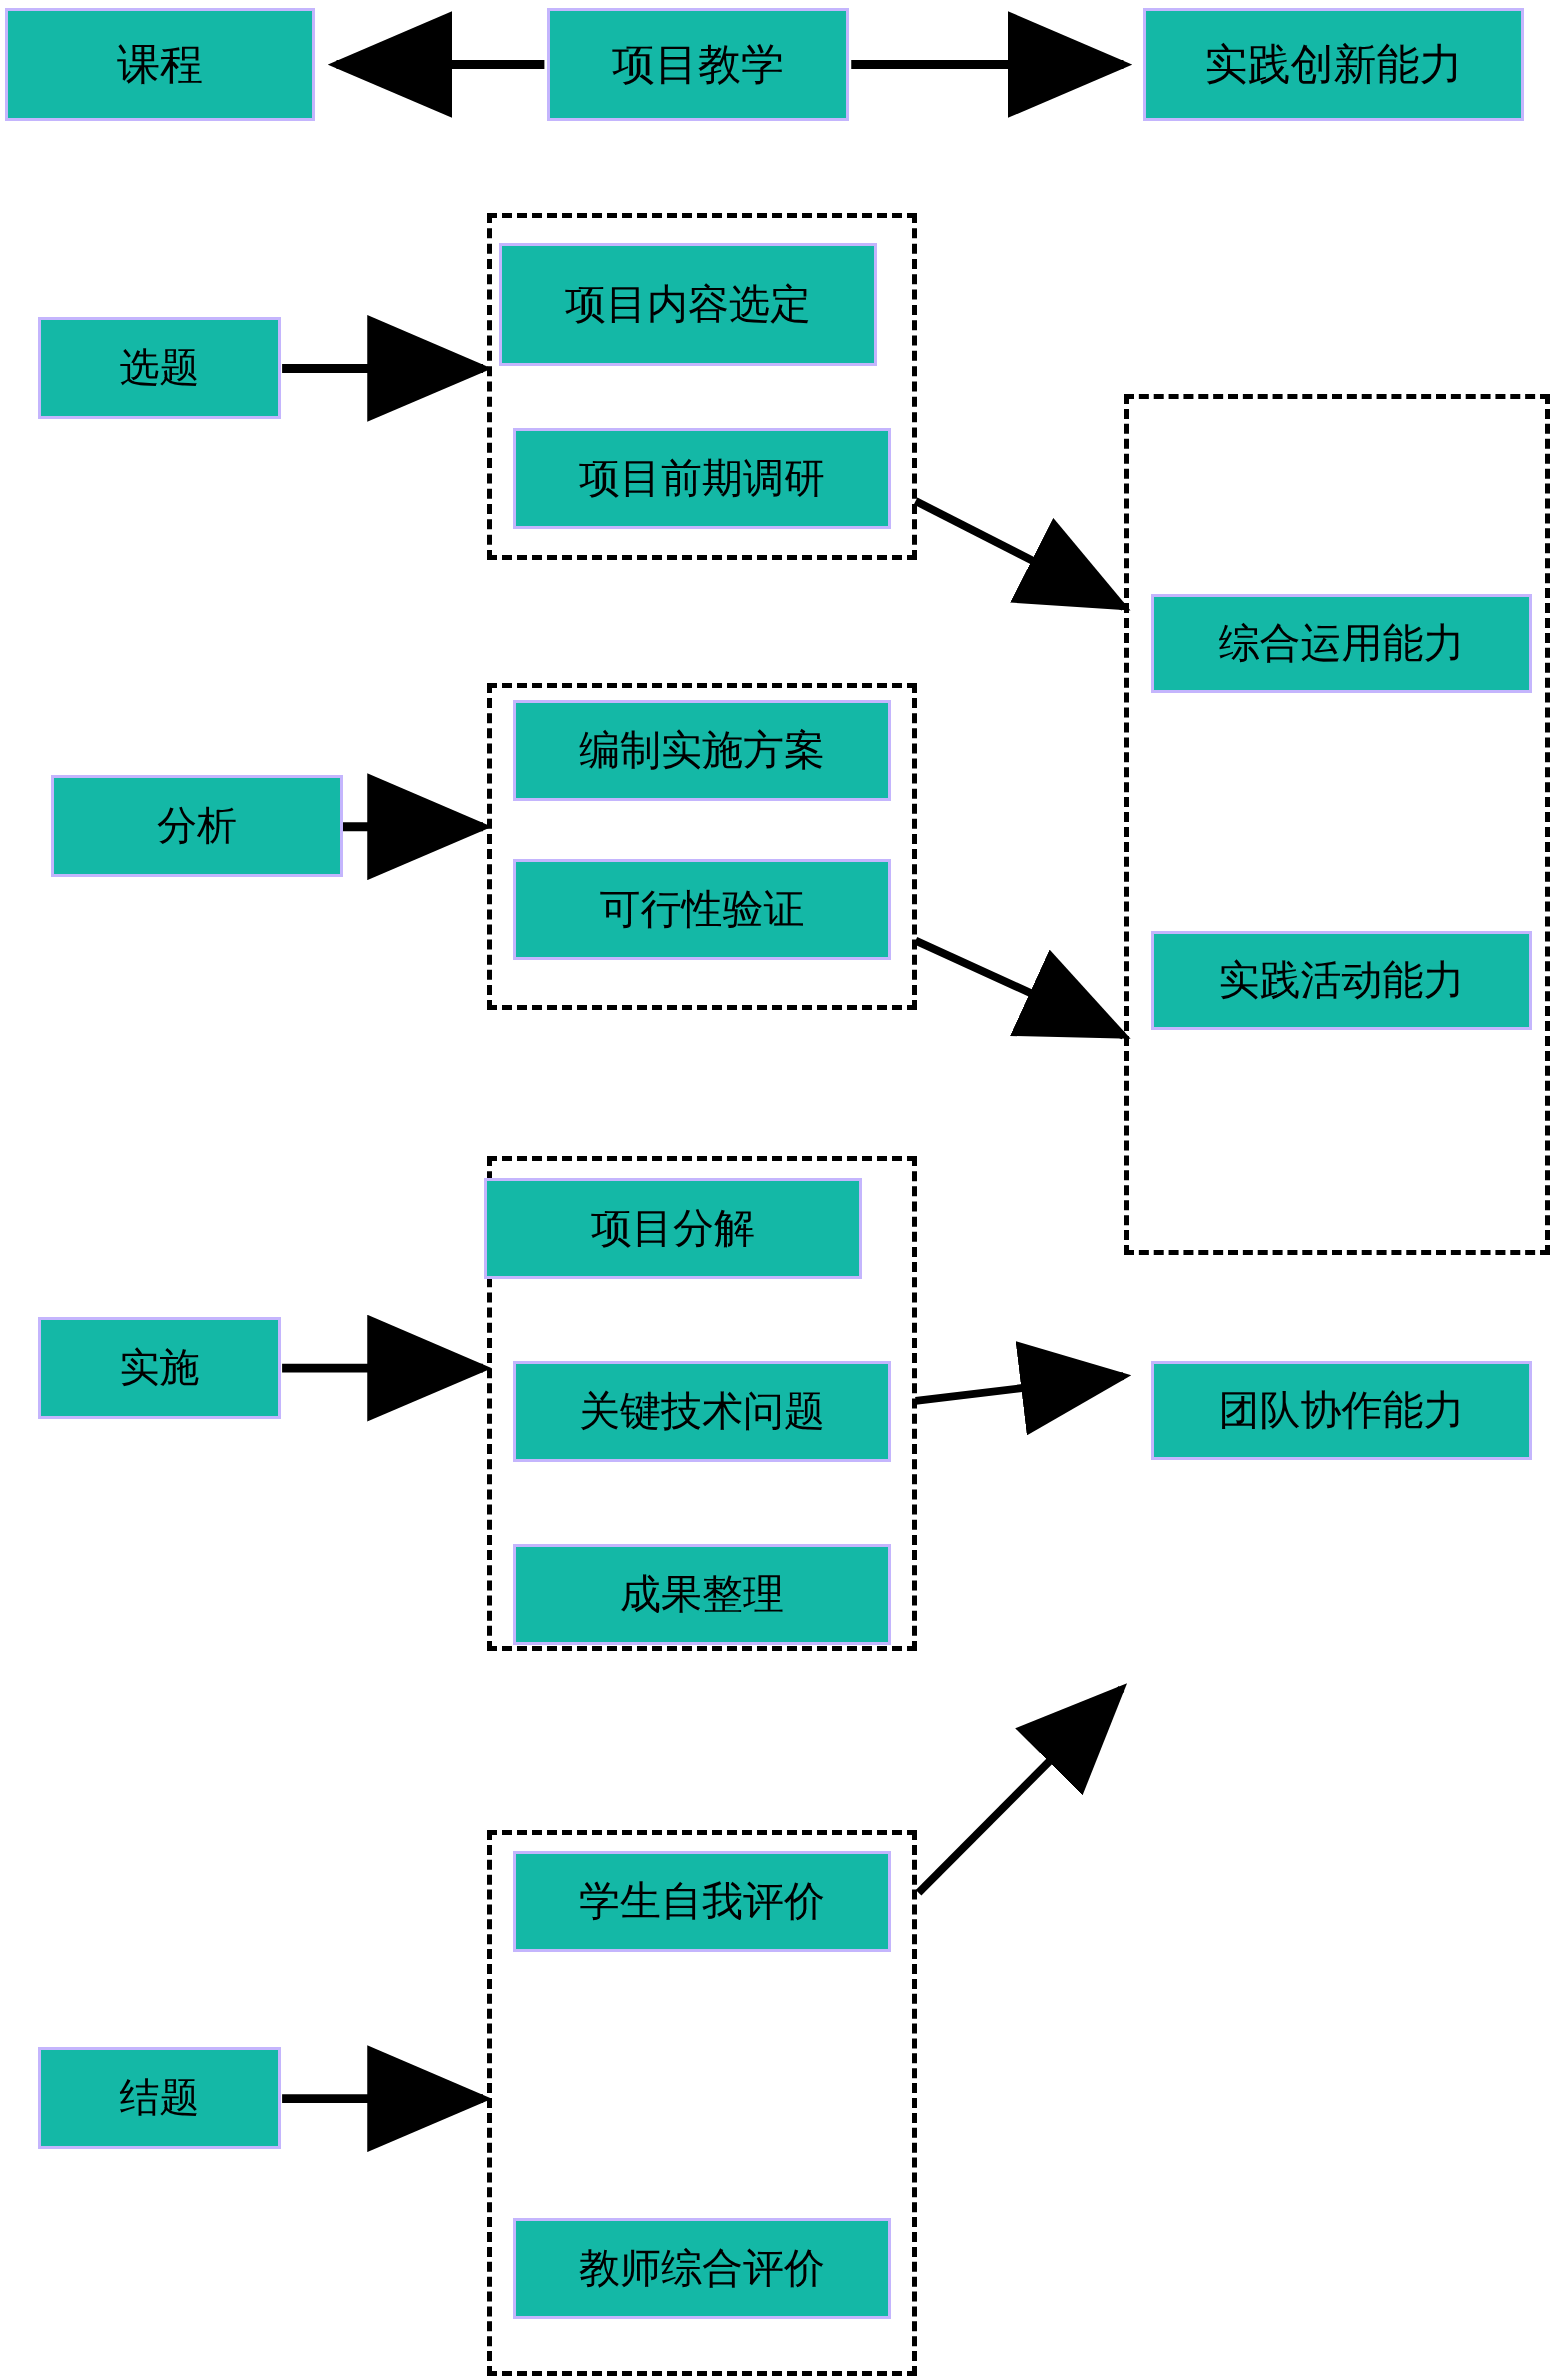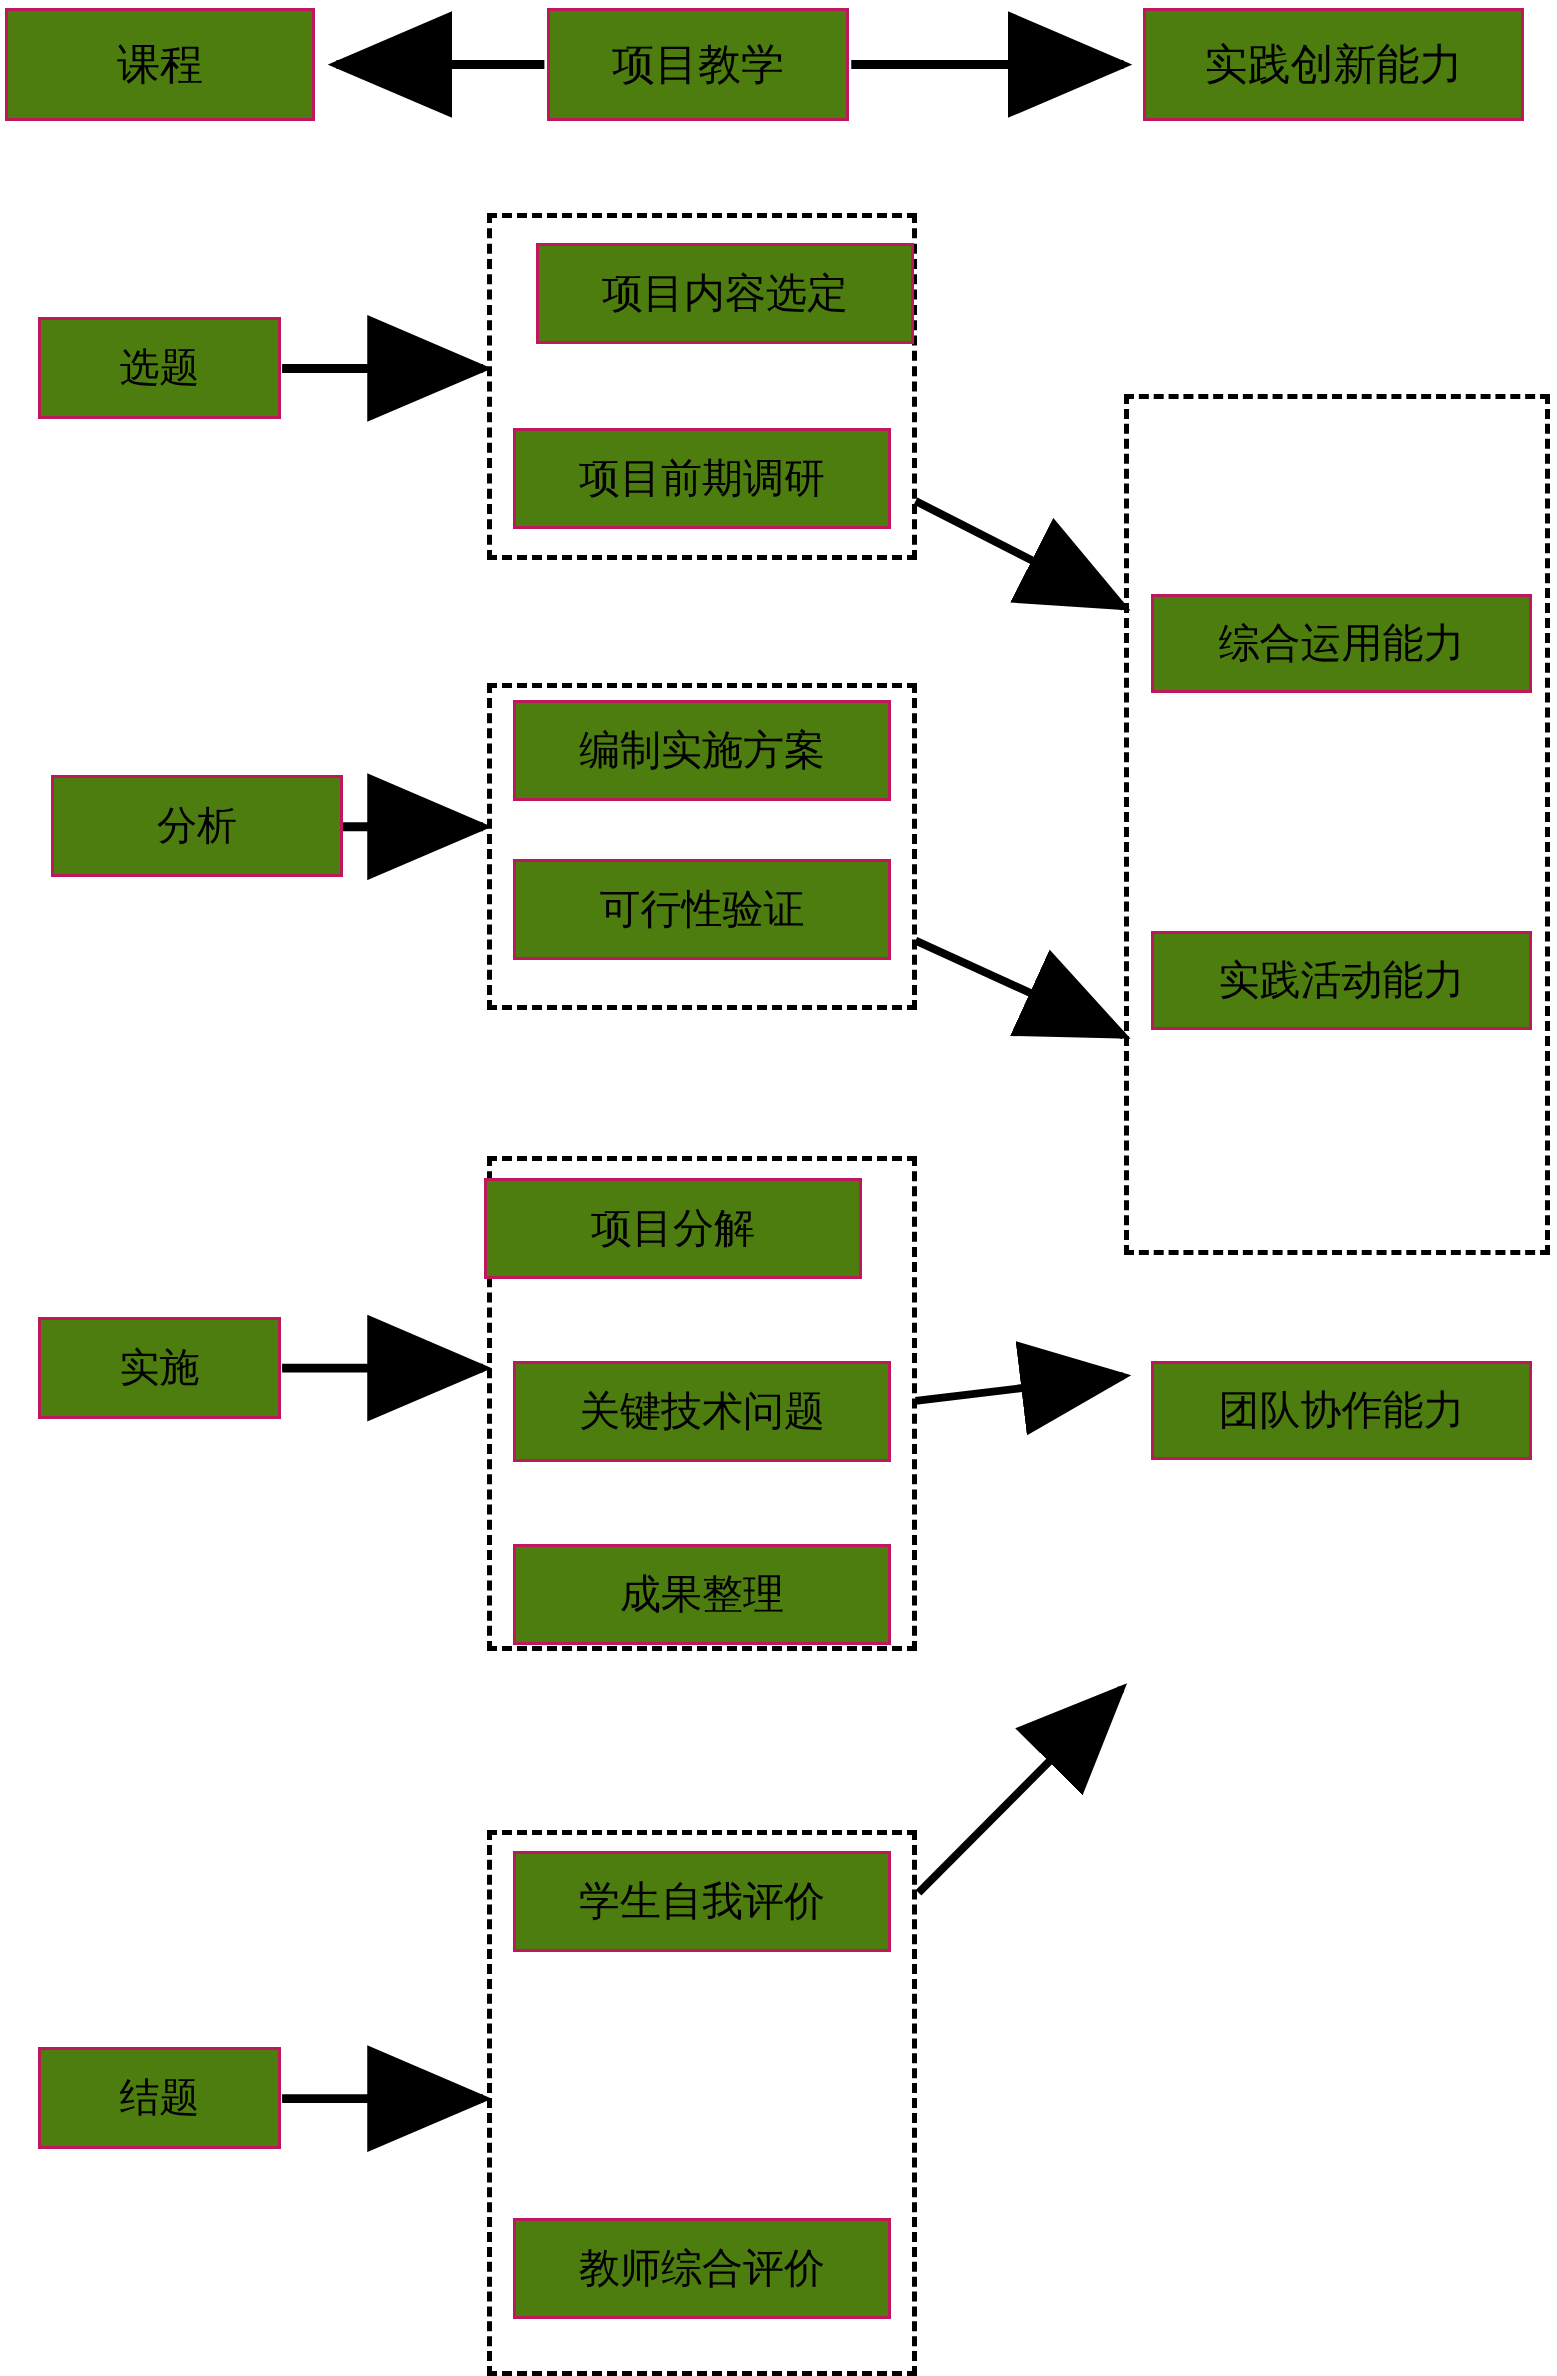--- a/index.html
+++ b/index.html
@@ -11,22 +11,22 @@
     position: relative;
     width: 1557px;
     height: 2376px;
     background: #ffffff;
     font-family: "Liberation Serif", "DejaVu Serif", serif;
     overflow: hidden;
   }
   .node {
     position: absolute;
     box-sizing: border-box;
-    border: 3px solid #be185d;
-    background: #4d7c0f;
+    border: 3px solid #c4b5fd;
+    background: #14b8a6;
     display: flex;
     align-items: center;
     justify-content: center;
     color: #000000;
     line-height: 1.1;
     white-space: nowrap;
     z-index: 3;
   }
   .node.top {
     font-size: 43px;
@@ -85,21 +85,21 @@
   <div class="node stage" style="left:38px; top:1317px; width:243px; height:102px;">
     <span>实施</span>
   </div>
 
   <div class="node stage" style="left:38px; top:2047px; width:243px; height:102px;">
     <span>结题</span>
   </div>
 
   <div class="dashed-group" style="left:487px; top:213px; width:430px; height:347px;"></div>
 
-  <div class="node task" style="left:536px; top:243px; width:378px; height:101px;">
+  <div class="node task" style="left:499px; top:243px; width:378px; height:123px;">
     <span>项目内容选定</span>
   </div>
 
   <div class="node task" style="left:513px; top:428px; width:378px; height:101px;">
     <span>项目前期调研</span>
   </div>
 
   <div class="dashed-group" style="left:487px; top:683px; width:430px; height:327px;"></div>
 
   <div class="node task" style="left:513px; top:700px; width:378px; height:101px;">

